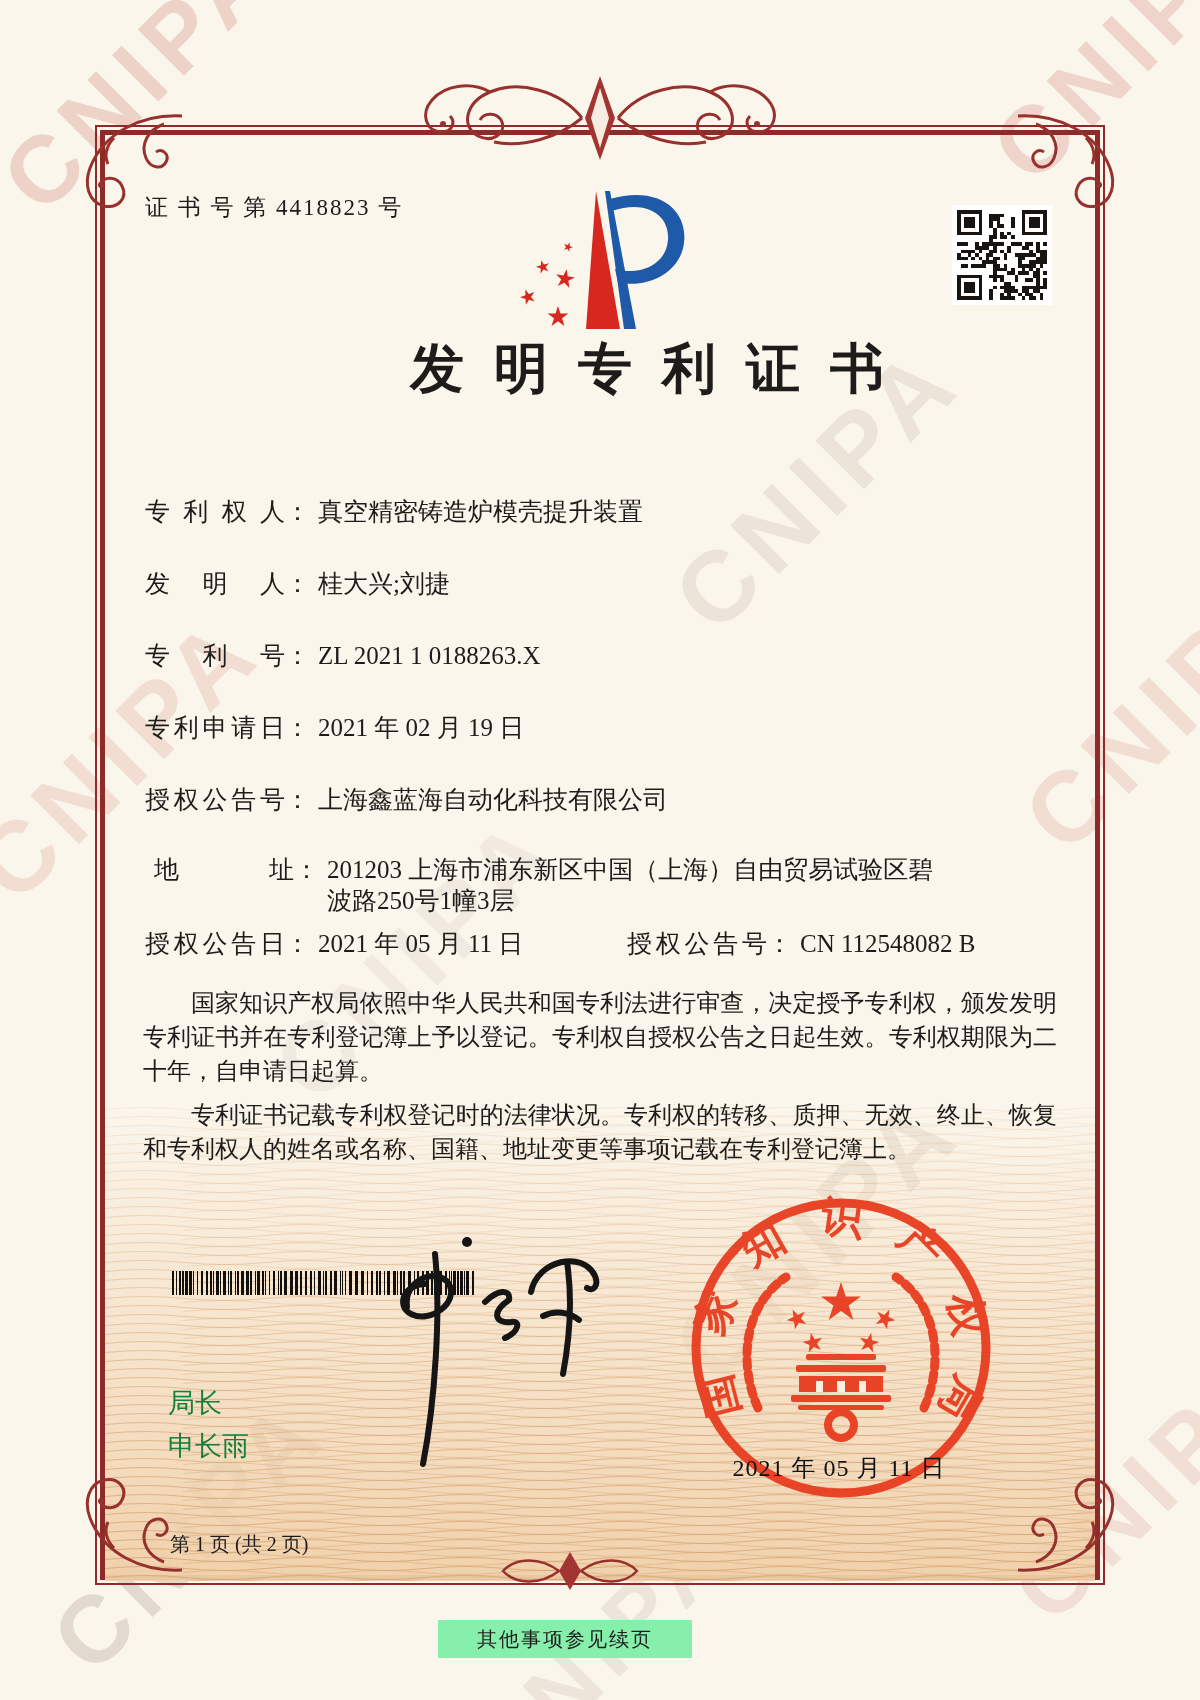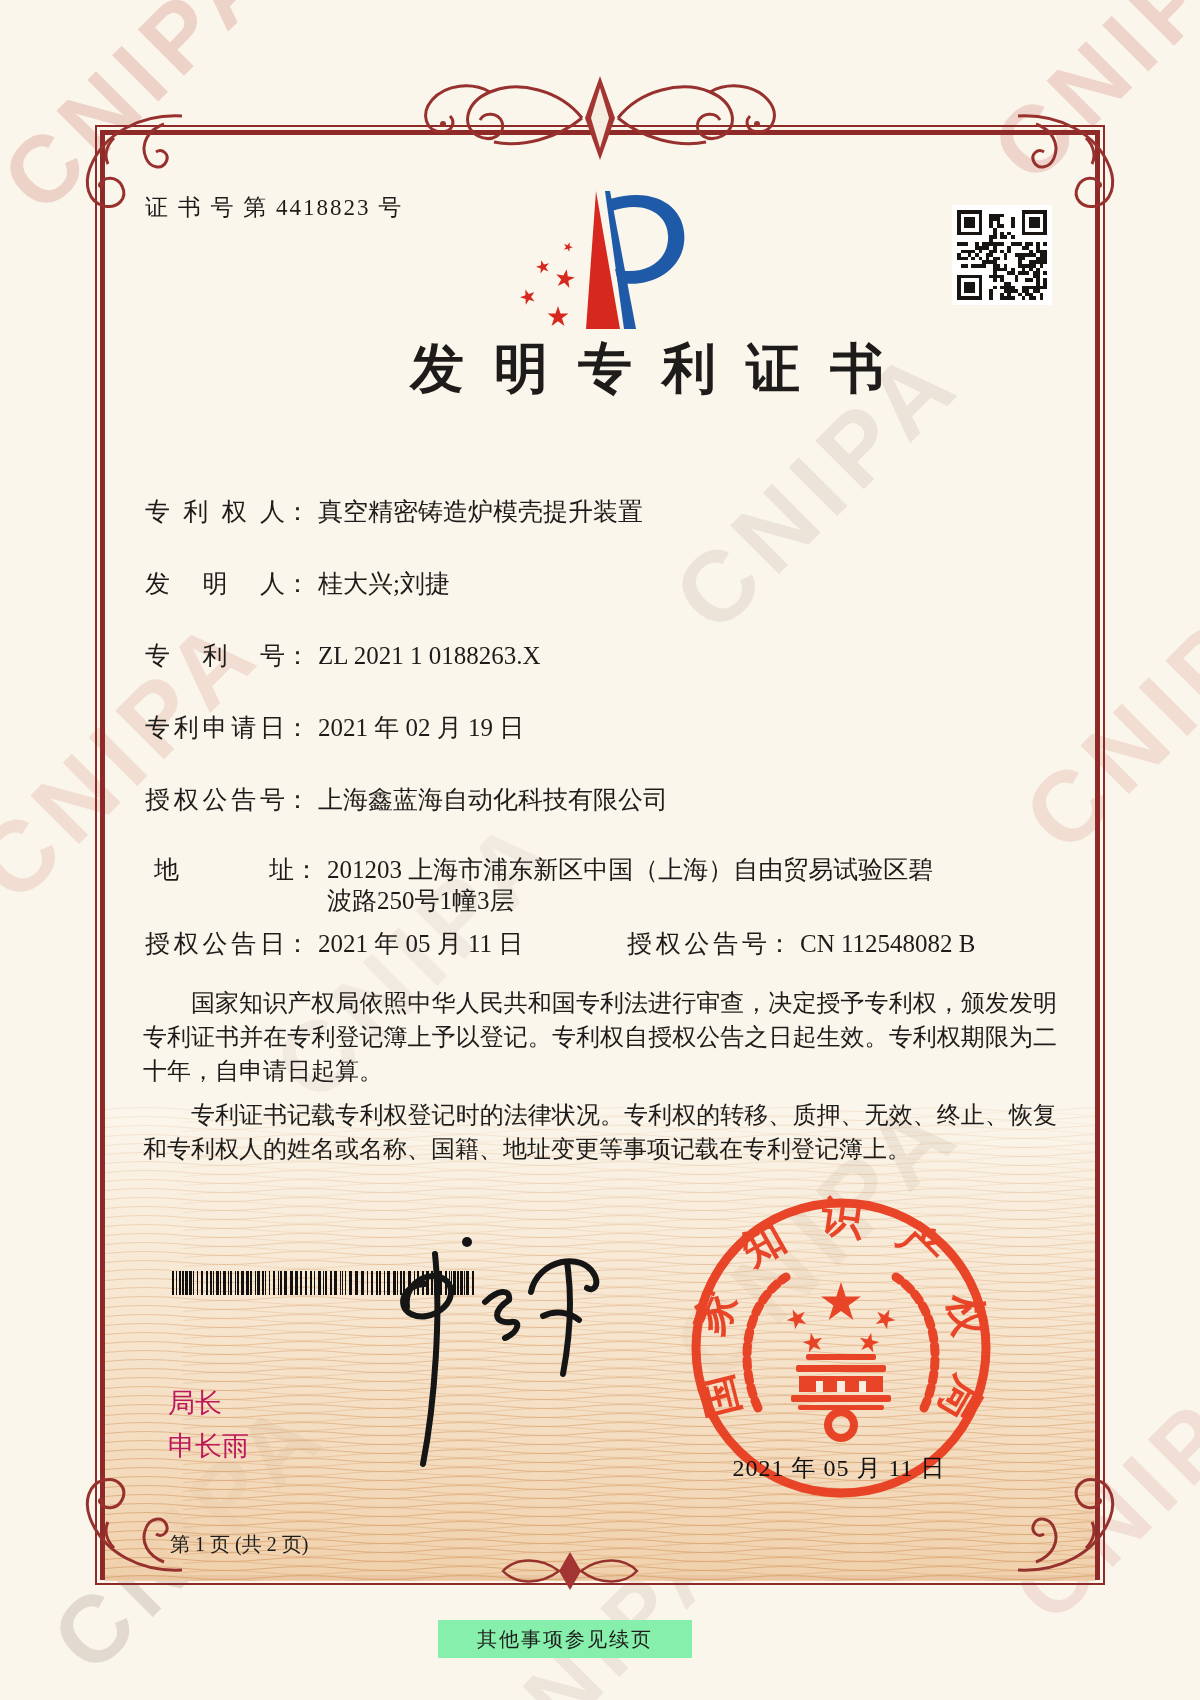--- a/index.html
+++ b/index.html
@@ -28,21 +28,21 @@
   .fcolon{vertical-align:top;margin-right:8px;}
   .fvalue{display:inline-block;max-width:712px;vertical-align:top;white-space:normal;}
   .addr{width:625px;}
   .grant2{position:absolute;left:482px;top:0;white-space:nowrap;}
   
   .bodytext{position:absolute;left:143px;top:986px;width:914px;z-index:3;}
   .bodytext p{margin:0 0 10px 0;font-size:24px;line-height:34px;text-indent:2em;text-align:justify;}
   
   .barcode{position:absolute;left:172px;top:1271px;z-index:3;}
   .signer{position:absolute;left:168px;z-index:4;font-family:"Liberation Sans","DejaVu Sans",sans-serif;
-          font-size:27px;font-weight:500;color:#be185d;}
+          font-size:27px;font-weight:500;color:#15803d;}
   .signature{position:absolute;left:345px;top:1232px;z-index:4;}
   .seal{position:absolute;left:686px;top:1193px;width:310px;height:310px;z-index:5;opacity:.93;}
   .seal-date{position:absolute;left:729px;top:1452px;width:220px;text-align:center;font-size:24px;
              letter-spacing:1px;color:#111;z-index:6;}
   .page-info{position:absolute;left:170px;top:1531px;width:800px;text-align:left;font-size:20px;z-index:6;}
   .footer-band{position:absolute;left:438px;top:1620px;width:254px;height:38px;background:#86efac;z-index:6;
                display:flex;align-items:center;justify-content:center;}
   .footer-band span{font-size:20px;letter-spacing:2px;}
   .hidden-defs{position:absolute;width:0;height:0;overflow:hidden;}
 </style>

